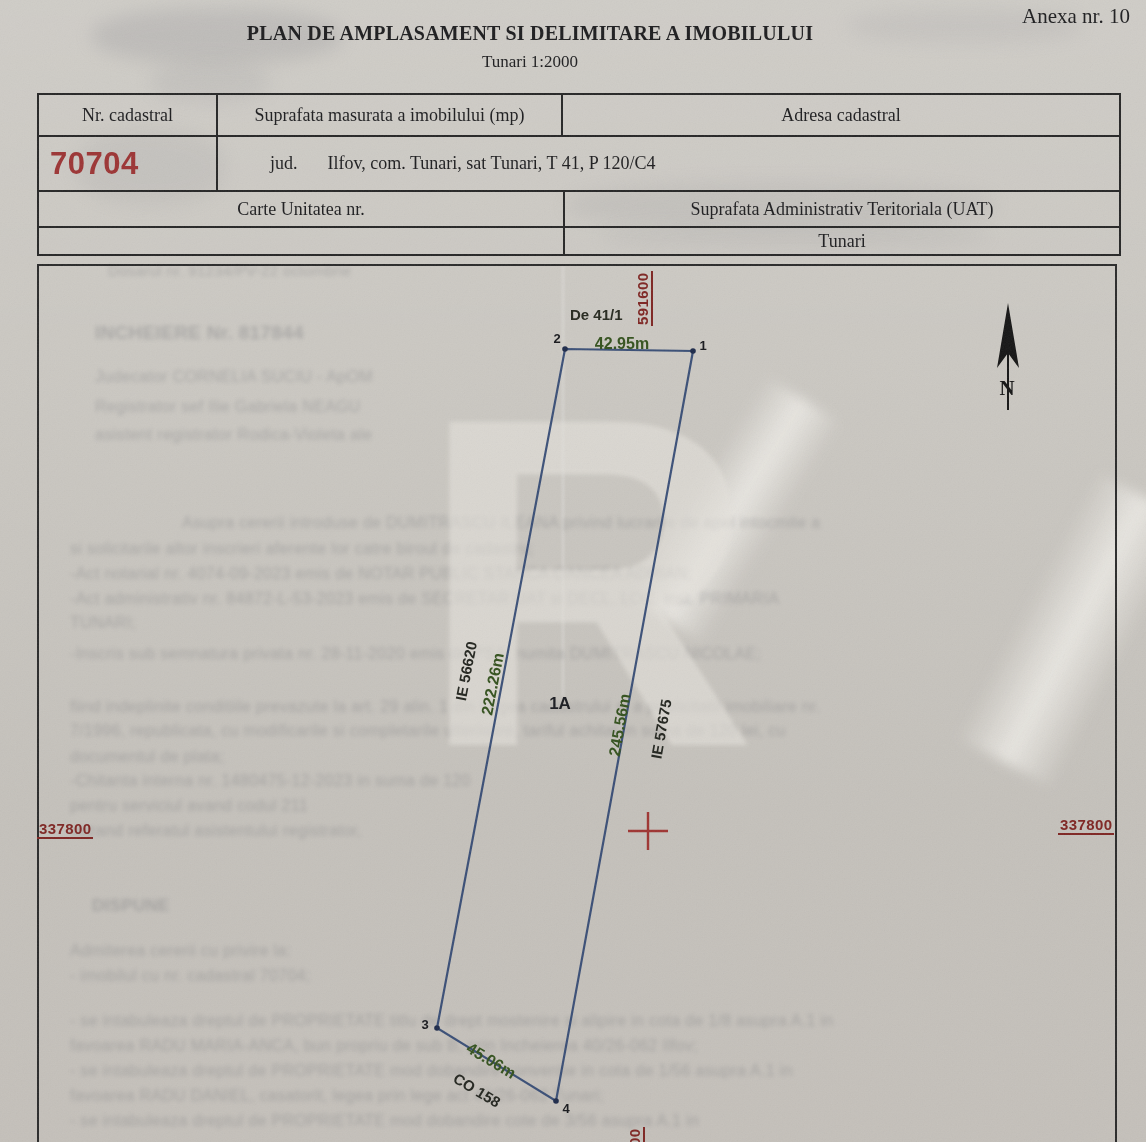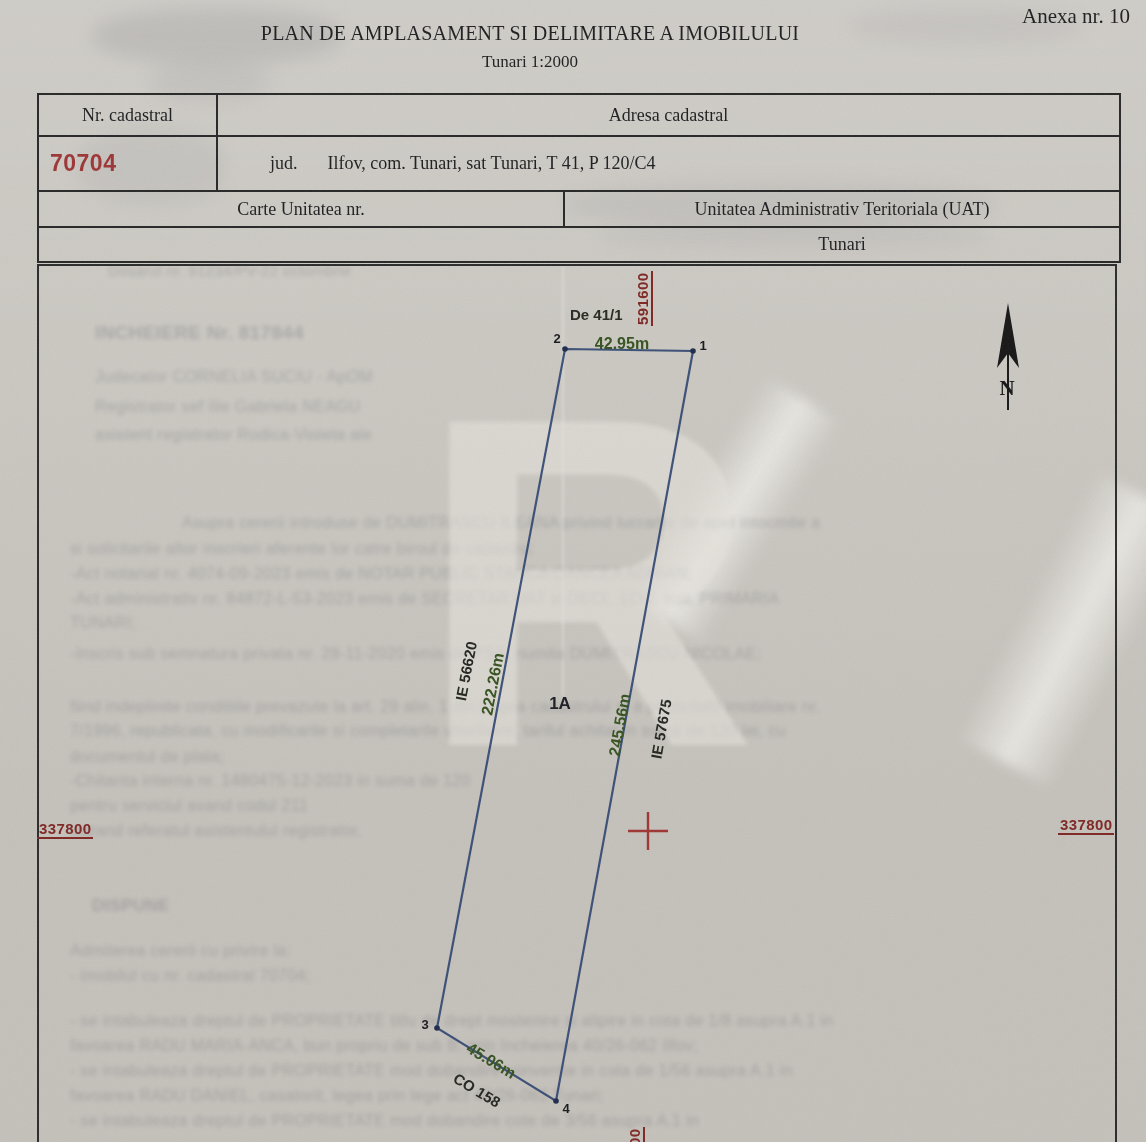--- a/index.html
+++ b/index.html
@@ -22,31 +22,31 @@
   .streak{position:absolute;background:linear-gradient(90deg,rgba(235,233,228,0),rgba(237,235,230,.85),rgba(235,233,228,0));filter:blur(6px);}
   .crease{position:absolute;background:rgba(255,255,255,.30);filter:blur(1.5px);}
   
   .watermark{
     position:absolute;left:418px;top:348px;z-index:2;
     font-family:"Liberation Sans","DejaVu Sans",sans-serif;font-weight:700;
     font-size:470px;line-height:1;color:#e4e1db;opacity:.62;filter:blur(2px);
   }
   
   .annex{position:absolute;left:1022px;top:4px;font-size:21px;z-index:6;}
-  .title{position:absolute;left:180px;top:22px;width:700px;text-align:center;font-size:20px;letter-spacing:.2px;z-index:6;}
+  .title{position:absolute;left:180px;top:22px;width:700px;text-align:center;font-size:20px;letter-spacing:.2px;z-index:6;font-weight:bold;}
   .subtitle{position:absolute;left:180px;top:52px;width:700px;text-align:center;font-size:17px;z-index:6;}
   
   .cadtable{position:absolute;left:37px;top:93px;width:1080px;z-index:6;border:2px solid #262626;}
   .trow{display:flex;border-bottom:2px solid #262626;}
   .trow:last-child{border-bottom:none;}
   .tcell{display:flex;align-items:center;justify-content:center;font-size:18px;border-right:2px solid #262626;box-sizing:border-box;}
   .tcell.last{border-right:none;}
-  .r1{height:40px;} .r2{height:53px;} .r3{height:34px;} .r4{height:33px;align-items:center;}
+  .r1{height:40px;} .r2{height:53px;} .r3{height:34px;} .r4{height:26px;}
   .c1{width:179px;} .c2{width:345px;} .c12{width:526px;} .c3{flex:1;}
-  .cadnum{justify-content:flex-start;padding-left:11px;font-family:"Liberation Sans","DejaVu Sans",sans-serif;font-weight:700;font-size:23px;color:#9c3434;letter-spacing:.5px;}
+  .cadnum{justify-content:flex-start;padding-left:11px;font-family:"Liberation Sans","DejaVu Sans",sans-serif;font-weight:700;font-size:31px;color:#9c3434;letter-spacing:.5px;}
   .addr{justify-content:flex-start;padding-left:52px;}
   .addr .jud{margin-right:30px;}
   
   .mapbox{position:absolute;left:37px;top:264px;width:1080px;height:878px;border:2px solid #2a2a2a;border-bottom:none;box-sizing:border-box;z-index:3;}
   .overlay{position:absolute;inset:0;z-index:4;pointer-events:none;}
   .lbl{position:absolute;z-index:5;white-space:nowrap;font-family:"Liberation Sans","DejaVu Sans",sans-serif;font-weight:700;}
   .green{color:#33511d;font-size:16px;}
   .dark{color:#23251f;font-size:15px;}
   .pt{color:#17181c;font-size:13px;}
   .red{color:#7e2522;font-size:15px;letter-spacing:.4px;}
@@ -103,32 +103,33 @@
 
   <div class="watermark">R</div>
 
   <div class="annex">Anexa nr. 10</div>
   <div class="title">PLAN DE AMPLASAMENT SI DELIMITARE A IMOBILULUI</div>
   <div class="subtitle">Tunari 1:2000</div>
 
   <div class="cadtable">
     <div class="trow r1">
       <div class="tcell c1">Nr. cadastral</div>
+      <div class="tcell c2">Suprafata masurata a imobilului (mp)</div>
       <div class="tcell c3 last">Adresa cadastral</div>
     </div>
     <div class="trow r2">
       <div class="tcell c1 cadnum">70704</div>
       <div class="tcell c3 last addr">
         <span class="jud">jud.</span>
         <span>Ilfov, com. Tunari, sat Tunari, T 41, P 120/C4</span>
       </div>
     </div>
     <div class="trow r3">
       <div class="tcell c12">Carte Unitatea nr.</div>
-      <div class="tcell c3 last">Unitatea Administrativ Teritoriala (UAT)</div>
+      <div class="tcell c3 last">Suprafata Administrativ Teritoriala (UAT)</div>
     </div>
     <div class="trow r4">
       <div class="tcell c12"></div>
       <div class="tcell c3 last">Tunari</div>
     </div>
   </div>
 
   <div class="mapbox"></div>
 
   <svg class="overlay" width="1146" height="1142" viewBox="0 0 1146 1142">

